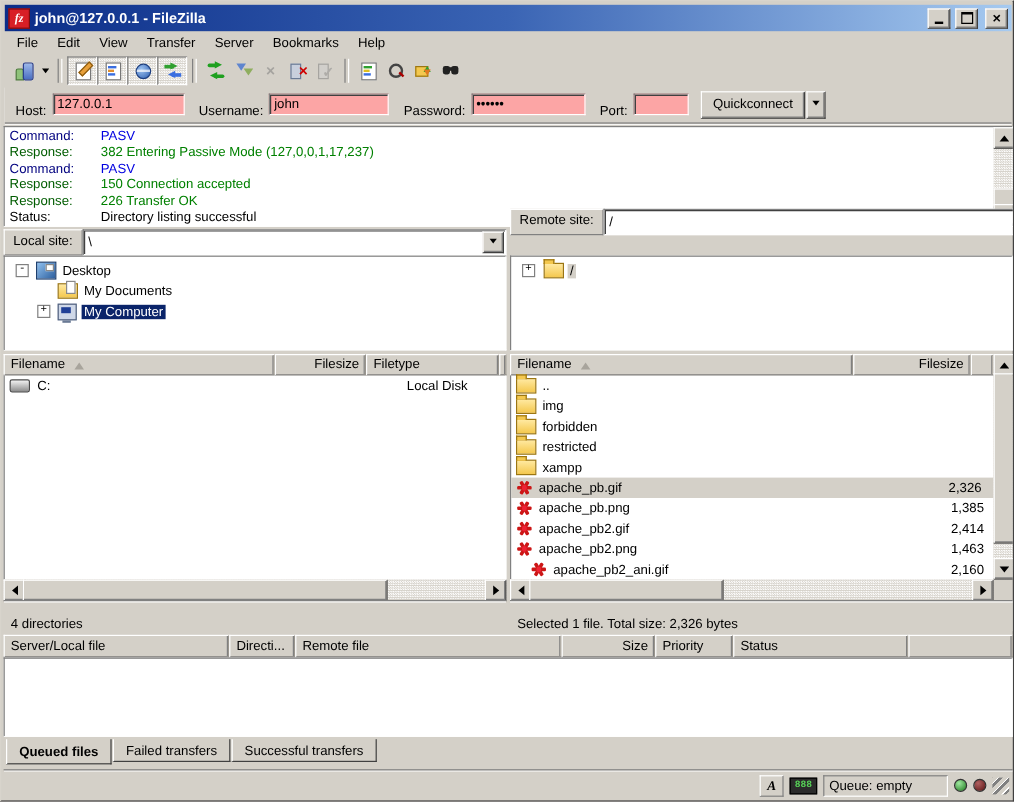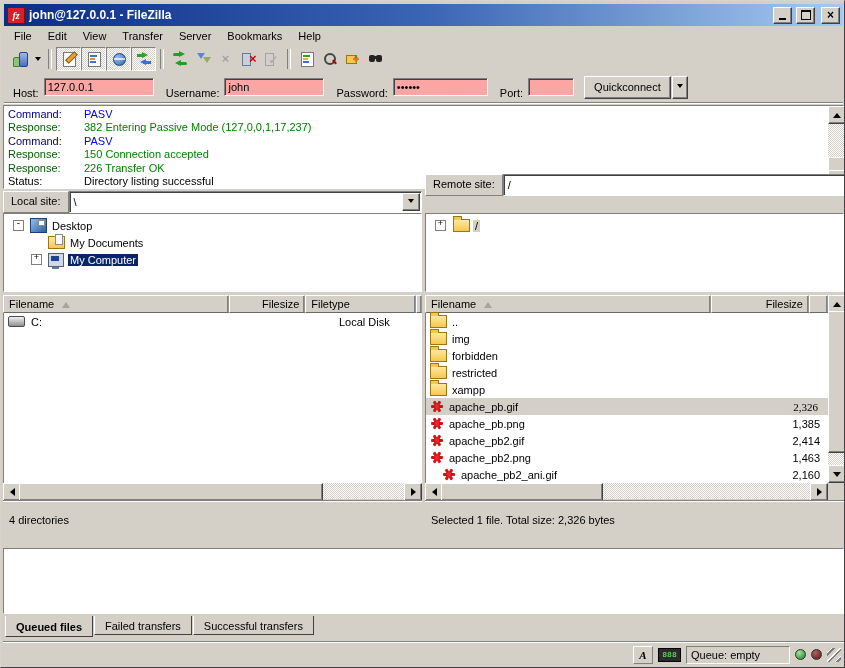--- a/index.html
+++ b/index.html
@@ -411,21 +411,21 @@
       <span class="name" style="flex:1;">xampp</span>
       <span class="cell-size" style="width:90px;padding-right:8px;"></span>
     </div>
     <div class="lrow sel-inactive" style="padding-left:3px;">
       <span class="icn i-imgfile">
           <i class="b1"></i>
           <i class="b2"></i>
           <i class="b3"></i>
         </span>
       <span class="name" style="flex:1;">apache_pb.gif</span>
-      <span class="cell-size" style="width:90px;padding-right:8px;font-family:Liberation Serif, serif;">2,326</span>
+      <span class="cell-size" style="width:90px;padding-right:8px;">2,326</span>
     </div>
     <div class="lrow" style="padding-left:3px;">
       <span class="icn i-imgfile">
           <i class="b1"></i>
           <i class="b2"></i>
           <i class="b3"></i>
         </span>
       <span class="name" style="flex:1;">apache_pb.png</span>
       <span class="cell-size" style="width:90px;padding-right:8px;">1,385</span>
     </div>
@@ -475,20 +475,41 @@
     <span class="sb-thumb" style="left:16px;top:0;width:160px;height:16px;"></span>
     <span class="sb-btn" style="right:0;top:0;">
         <span class="t-rt"></span>
       </span>
   </div>
 
   <div class="abs statusline etch-top" style="left:424px;top:499px;width:419px;height:26px;">
     <span>Selected 1 file. Total size: 2,326 bytes</span>
   </div>
 
+  <div class="abs hdr" style="left:2px;top:528px;width:841px;height:19px;">
+    <span class="hcell" style="width:188px;">
+        <span>Server/Local file</span>
+      </span>
+    <span class="hcell" style="width:55px;">
+        <span>Directi...</span>
+      </span>
+    <span class="hcell" style="width:222px;">
+        <span>Remote file</span>
+      </span>
+    <span class="hcell right" style="width:78px;">
+        <span>Size</span>
+      </span>
+    <span class="hcell" style="width:65px;">
+        <span>Priority</span>
+      </span>
+    <span class="hcell" style="width:146px;">
+        <span>Status</span>
+      </span>
+    <span class="hcell" style="flex:1;"></span>
+  </div>
 
   <div class="abs" style="left:2px;top:547px;width:841px;height:66px;background:#fff;border:1px solid;border-color:#808080 #fff #fff #808080;"></div>
 
   <div class="abs" style="left:4px;top:615px;width:839px;height:24px;display:flex;align-items:flex-start;">
     <span class="tab active">Queued files</span>
     <span class="tab">Failed transfers</span>
     <span class="tab">Successful transfers</span>
   </div>
 
   <div class="abs etch-top" style="left:2px;top:640px;width:841px;height:26px;display:flex;align-items:center;justify-content:flex-end;gap:5px;padding-right:3px;">

